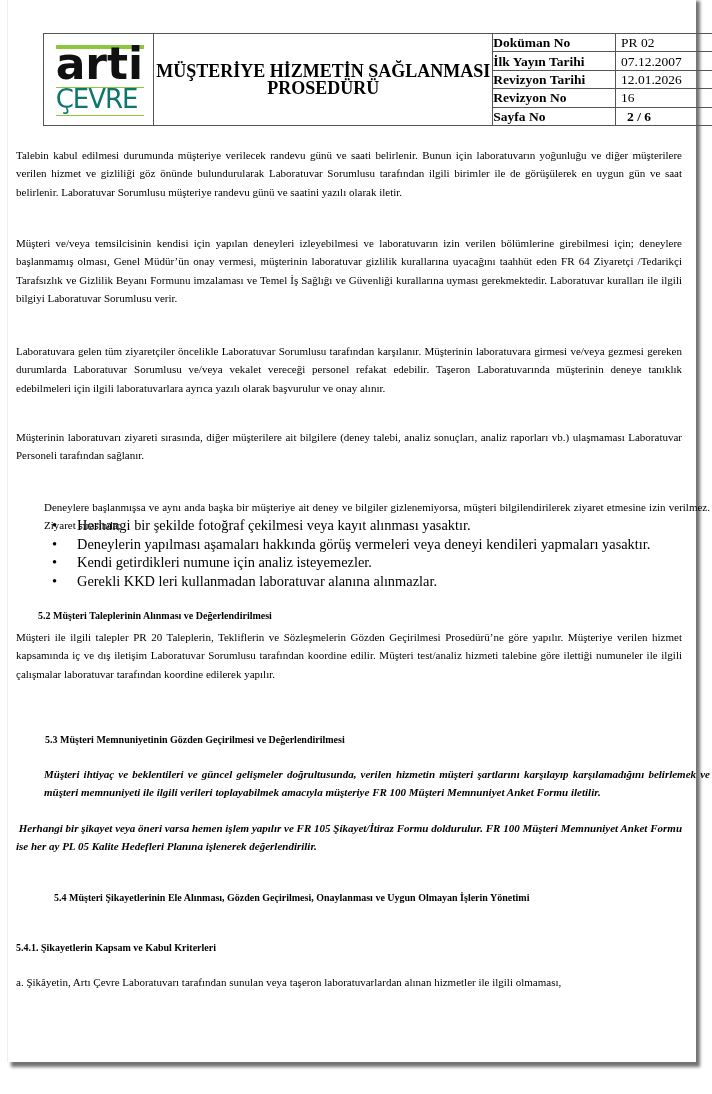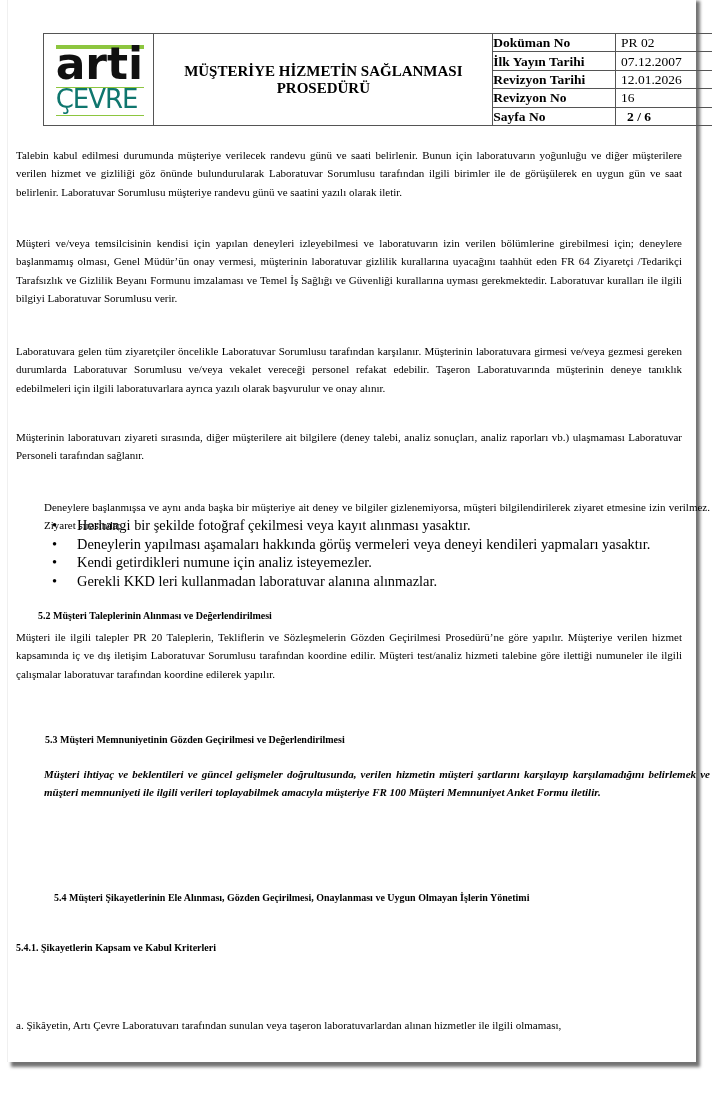--- a/index.html
+++ b/index.html
@@ -12,21 +12,21 @@
     box-shadow: 4px 5px 3px rgba(0,0,0,0.55);
   }
   .header {
     position: absolute; left: 15px; top: 37px; width: 673px; height: 93px;
     border-collapse: collapse;
     margin-left: 20px;
   }
   .header td { border: 1px solid #555; padding: 0; }
   .logo-cell { width: 106px; text-align: center; vertical-align: middle; }
   .title-cell { width: 328px; text-align: center; vertical-align: middle;
-                font-weight: bold; font-size: 15px; line-height: 17px; }
+                font-weight: bold; font-size: 18px; line-height: 17px; }
   .meta-label { font-weight: bold; font-size: 13.5px;
                 padding-right: 5px !important; width: 113px; height: 17px; line-height: 17px; }
   .meta-value { font-size: 13.5px; padding-left: 5px !important; width: 85px; line-height: 17px; }
   .meta-value.bold { font-weight: bold; padding-left: 11px !important; }
 
   .logo { position: relative; width: 90px; height: 80px; margin: 0 auto; }
   .logo .bar-top { position: absolute; left: 2px; top: 5px; width: 88px; height: 4px; background: #8dc63f; }
   .logo .arti { position: absolute; left: 2px; top: 0px; font-family: "DejaVu Sans", sans-serif;
                 font-weight: bold; font-size: 44px; line-height: 48px; letter-spacing: 0px; color: #111; }
   .logo .bar-mid { position: absolute; left: 2px; top: 47px; width: 88px; height: 1px; background: #8dc63f; }
@@ -95,17 +95,18 @@
     <li><span class="dot">•</span><span>Deneylerin yapılması aşamaları hakkında görüş vermeleri veya deneyi kendileri yapmaları yasaktır.</span></li>
     <li><span class="dot">•</span><span>Kendi getirdikleri numune için analiz isteyemezler.</span></li>
     <li><span class="dot">•</span><span>Gerekli KKD leri kullanmadan laboratuvar alanına alınmazlar.</span></li>
   </ul>
 
   <h3 class="heading" style="top:611px; left:30px;">5.2 Müşteri Taleplerinin Alınması ve Değerlendirilmesi</h3>
   <p class="p last-left" style="top:632px;">Müşteri ile ilgili talepler PR 20 Taleplerin, Tekliflerin ve Sözleşmelerin Gözden Geçirilmesi Prosedürü’ne göre yapılır. Müşteriye verilen hizmet kapsamında iç ve dış iletişim Laboratuvar Sorumlusu tarafından koordine edilir.  Müşteri test/analiz hizmeti talebine göre ilettiği numuneler ile ilgili çalışmalar laboratuvar tarafından koordine edilerek yapılır.</p>
 
   <h3 class="heading" style="top:735px; left:37px;">5.3 Müşteri Memnuniyetinin Gözden Geçirilmesi ve Değerlendirilmesi</h3>
   <p class="p last-left italic-bold" style="top:769px;margin-left:28px;">Müşteri ihtiyaç ve beklentileri ve güncel gelişmeler doğrultusunda, verilen hizmetin müşteri şartlarını karşılayıp karşılamadığını belirlemek ve müşteri memnuniyeti ile ilgili verileri toplayabilmek amacıyla müşteriye FR 100 Müşteri Memnuniyet Anket Formu iletilir.</p>
+  <p class="p last-left italic-bold" style="top:823px; white-space: pre-wrap;"> Herhangi bir şikayet veya öneri varsa hemen işlem yapılır ve FR 105 Şikayet/İtiraz Formu doldurulur. FR 100 Müşteri Memnuniyet Anket Formu ise her ay PL 05 Kalite Hedefleri Planına işlenerek değerlendirilir.</p>
 
   <h3 class="heading" style="top:893px; left:8px; width:666px; text-indent:38px;">5.4 Müşteri Şikayetlerinin Ele Alınması, Gözden Geçirilmesi, Onaylanması ve Uygun Olmayan İşlerin Yönetimi</h3>
   <h3 class="heading" style="top:943px; left:8px;">5.4.1. Şikayetlerin Kapsam ve Kabul Kriterleri</h3>
-  <p class="p last-left" style="top:1020px; text-align:center;">a. Şikâyetin, Artı Çevre Laboratuvarı tarafından sunulan veya taşeron laboratuvarlardan alınan hizmetler ile ilgili olmaması,</p>
+  <p class="p last-left" style="top:977px; text-align:center;">a. Şikâyetin, Artı Çevre Laboratuvarı tarafından sunulan veya taşeron laboratuvarlardan alınan hizmetler ile ilgili olmaması,</p>
 </div>
 
 </body></html>

